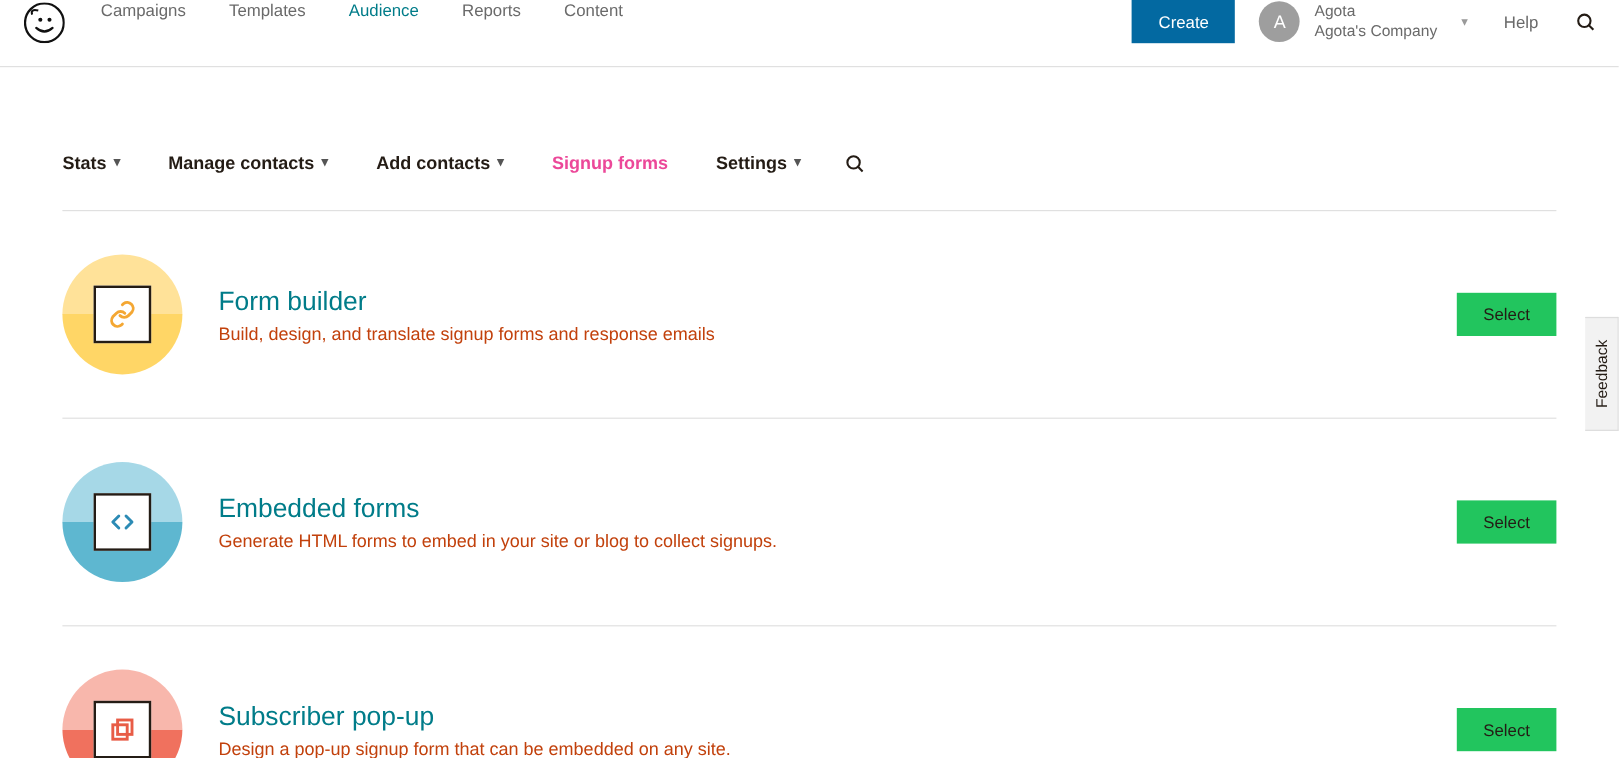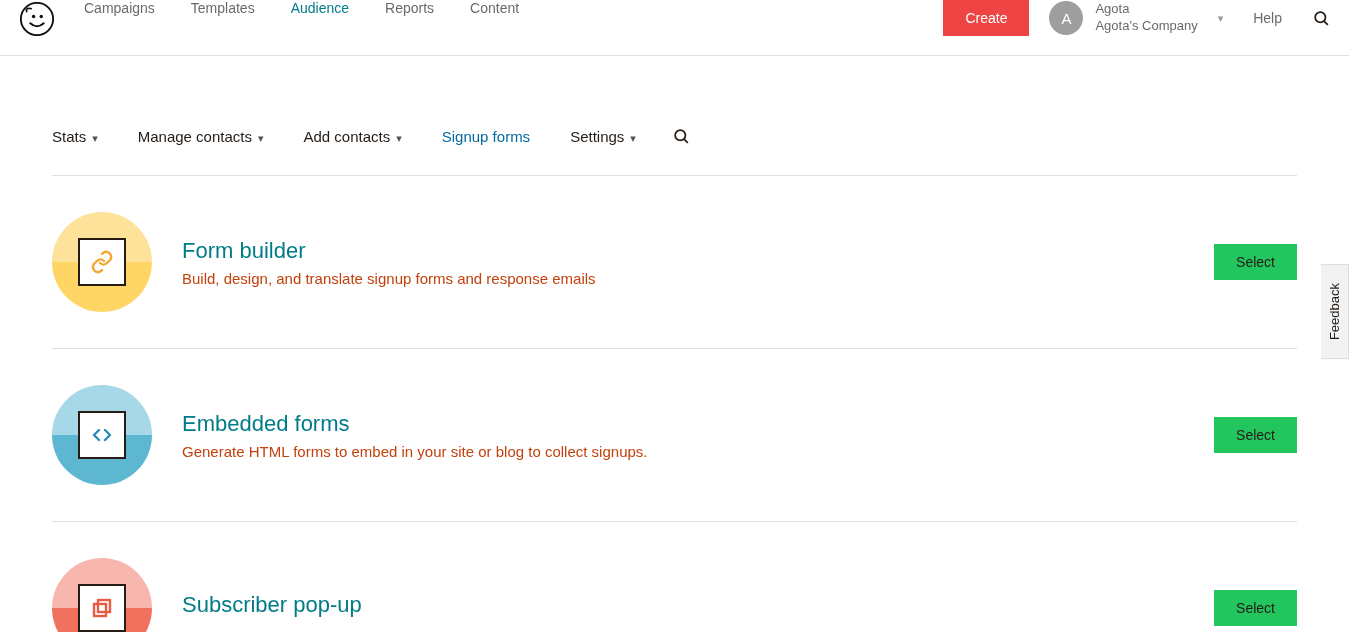--- a/index.html
+++ b/index.html
@@ -6,35 +6,35 @@
     body { font-family: 'Helvetica Neue', Helvetica, Arial, sans-serif; background: #fff; color: #241c15; width: 1349px; height: 632px; overflow: hidden; position: relative; }
     
     
     .header { display: flex; align-items: flex-start; height: 56px; border-bottom: 1px solid #e0e0e0; padding: 0 18px; }
     .logo { width: 38px; height: 38px; display: flex; align-items: center; justify-content: center; margin-right: 28px; }
     .logo svg { width: 34px; height: 34px; }
     .nav { display: flex; gap: 36px; flex: 0 0 auto; }
     .nav-item { color: #6a6a6a; font-size: 14px; cursor: pointer; text-decoration: none; }
     .nav-item.active { color: #007c89; font-weight: 500; }
     .header-right { margin-left: auto; display: flex; align-items: center; gap: 20px; }
-    .create-btn { background: #ef4444; color: #fff; border: none; padding: 10px 22px; font-size: 14px; font-weight: 500; cursor: pointer; }
+    .create-btn { background: #0369a1; color: #fff; border: none; padding: 10px 22px; font-size: 14px; font-weight: 500; cursor: pointer; }
     .user { display: flex; align-items: center; gap: 12px; cursor: pointer; }
     .avatar { width: 34px; height: 34px; border-radius: 50%; background: #9e9e9e; color: #fff; display: flex; align-items: center; justify-content: center; font-size: 15px; font-weight: 500; }
     .user-info { display: flex; flex-direction: column; line-height: 1.3; }
     .user-name { font-size: 13px; color: #6a6a6a; }
     .user-company { font-size: 13px; color: #6a6a6a; }
     .chevron { color: #9a9a9a; font-size: 11px; margin-left: 8px; }
     .help { color: #6a6a6a; font-size: 14px; margin-left: 10px; margin-right: 10px; cursor: pointer;}
     .search-top { cursor: pointer; display:flex; align-items:center;}
     
     
     .subnav-wrap { padding: 0 52px; }
     .subnav { display: flex; align-items: center; gap: 40px; height: 78px; border-bottom: 1px solid #e0e0e0; margin-top: 42px;}
-    .subnav-item { display: flex; align-items: flex-end; gap: 6px; font-size: 15px; font-weight: 400; color: #241c15; cursor: pointer; }
-    .subnav-item.active { color: #0369a1; }
+    .subnav-item { display: flex; align-items: flex-start; gap: 6px; font-size: 15px; font-weight: 700; color: #241c15; cursor: pointer; }
+    .subnav-item.active { color: #ec4899; }
     .subnav-item .chev { font-size: 11px; color: #555; }
     .subnav-search { cursor: pointer; margin-left: -4px; display:flex; align-items:center;}
     
     
     .content { padding: 0 52px; }
     .item { display: flex; align-items: center; padding: 36px 0; border-bottom: 1px solid #e0e0e0; gap: 30px; }
     .item-icon { width: 100px; height: 100px; border-radius: 50%; display: flex; align-items: center; justify-content: center; flex-shrink: 0; position: relative; overflow: hidden;}
     .item-icon .box { width: 48px; height: 48px; background: #fff; border: 2px solid #241c15; display:flex; align-items:center; justify-content:center; position: relative; z-index:2;}
     .item-body { flex: 1; }
     .item-title { font-size: 22px; color: #007c89; margin-bottom: 6px; font-weight: 400; }
@@ -156,18 +156,19 @@
     <div class="item-icon icon-red">
       <div class="box">
           <svg width="24" height="24" viewBox="0 0 24 24" fill="none" stroke="#e85c46" stroke-width="2.4">
             <rect x="8" y="4" width="12" height="12"></rect>
             <rect x="4" y="8" width="12" height="12"></rect>
           </svg>
         </div>
     </div>
     <div class="item-body">
       <h2 class="item-title">Subscriber pop-up</h2>
+      <p class="item-desc">Design a pop-up signup form that can be embedded on any site.</p>
     </div>
     <button class="select-btn">Select</button>
   </div>
 </div>
 
 <div class="feedback">Feedback</div>
 
 </body></html>

